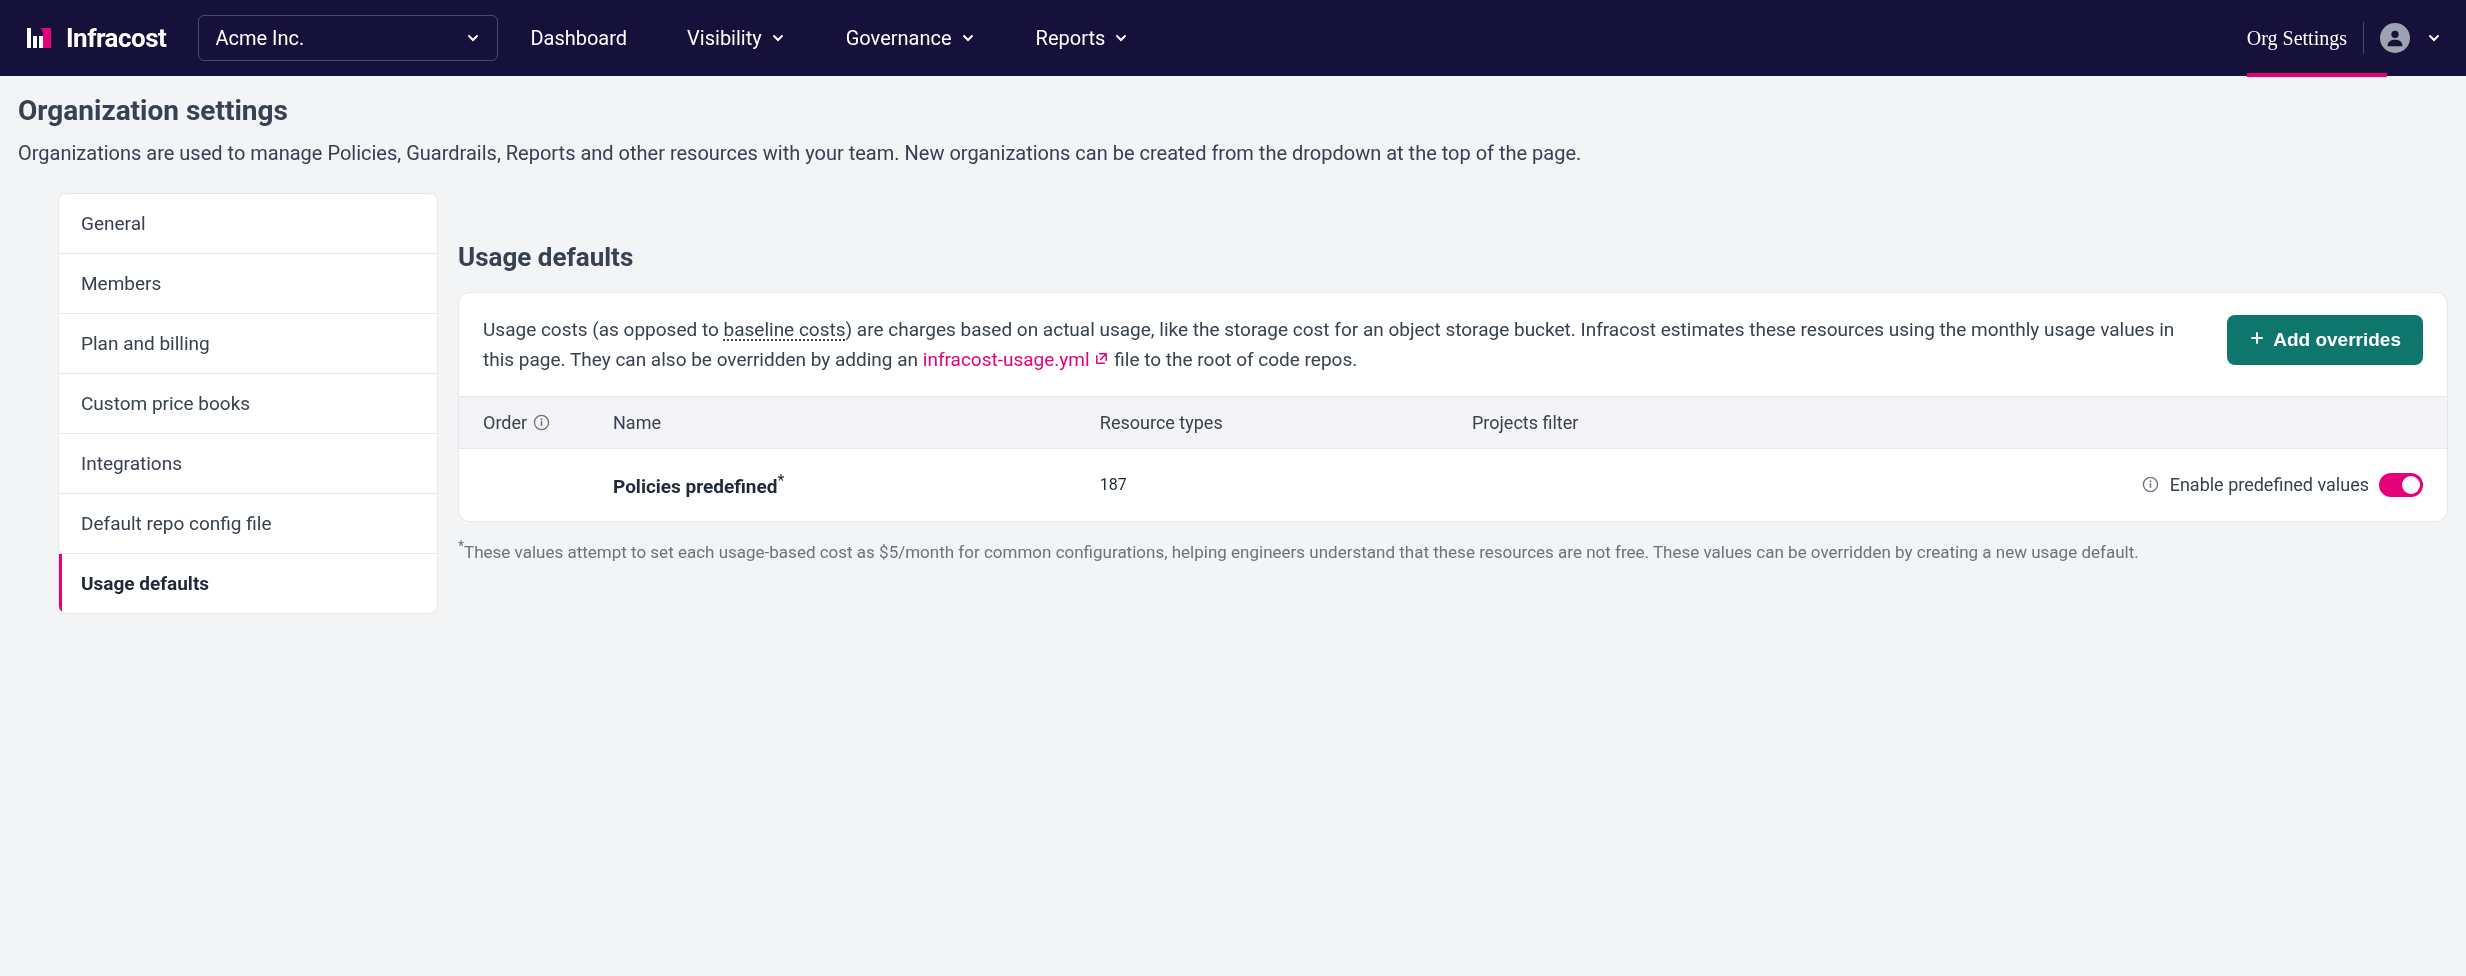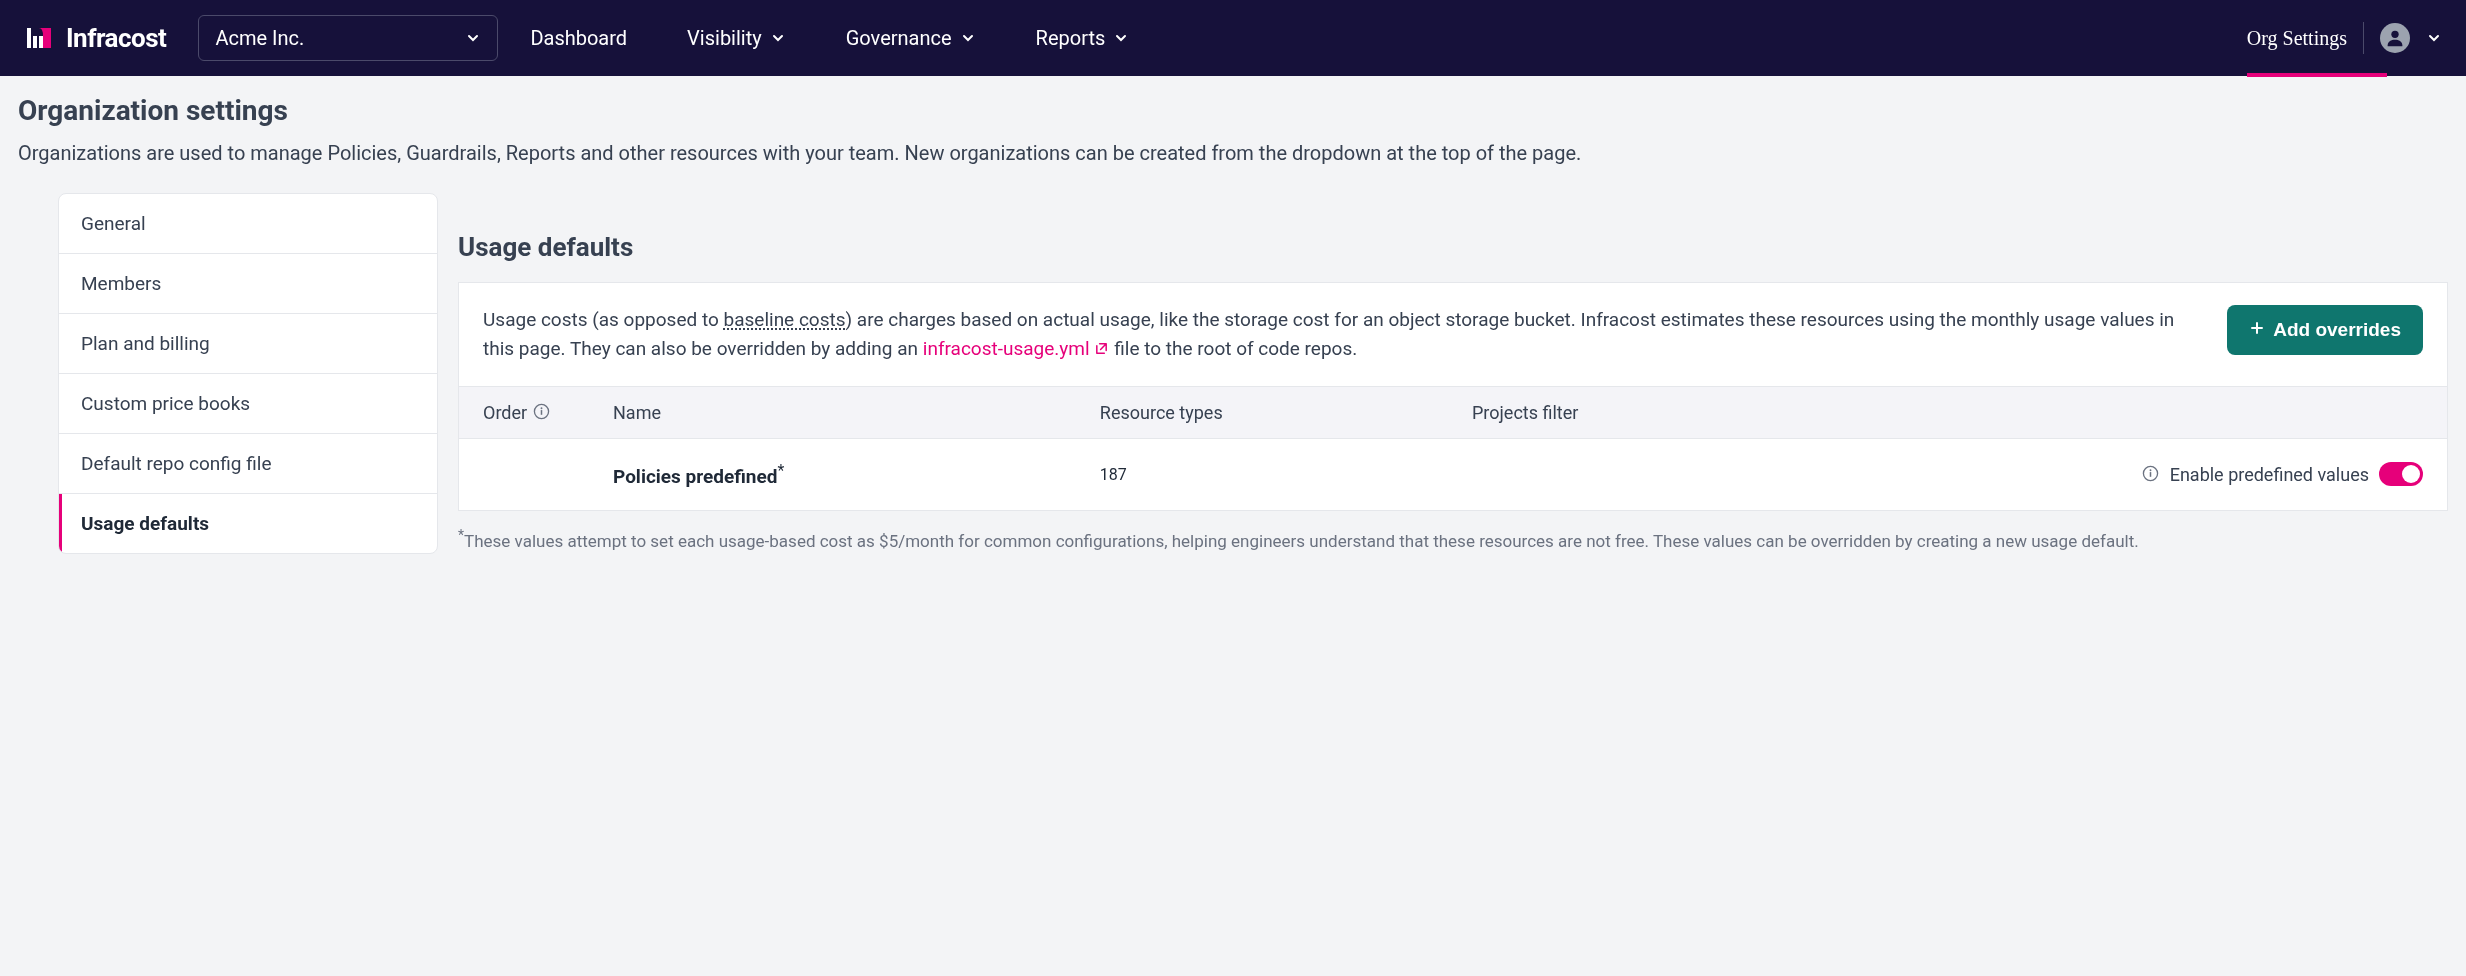--- a/index.html
+++ b/index.html
@@ -103,21 +103,21 @@
   }
   .page-subtitle {
     font-size: 20px;
     color: #374151;
     margin-bottom: 28px;
   }
 
   .content-row {
     display: flex;
     gap: 20px;
-    align-items: flex-end;
+    align-items: center;
     padding-left: 40px;
   }
 
   
   .sidebar {
     width: 380px;
     background: #fff;
     border: 1px solid #e5e7eb;
     border-radius: 8px;
     overflow: hidden;
@@ -151,21 +151,21 @@
   .section-title {
     font-size: 26px;
     font-weight: 700;
     color: #374151;
     margin-bottom: 20px;
   }
 
   .card {
     background: #fff;
     border: 1px solid #e5e7eb;
-    border-radius: 0;
+    border-radius: 12px;
     overflow: hidden;
   }
   .card-header {
     padding: 22px 24px;
     display: flex;
     gap: 24px;
     align-items: flex-start;
   }
   .card-desc {
     font-size: 19px;
@@ -346,20 +346,23 @@
         <span>General</span>
       </div>
       <div class="sidebar-item">
         <span>Members</span>
       </div>
       <div class="sidebar-item">
         <span>Plan and billing</span>
       </div>
       <div class="sidebar-item">
         <span>Custom price books</span>
+      </div>
+      <div class="sidebar-item">
+        <span>Integrations</span>
       </div>
       <div class="sidebar-item">
         <span>Default repo config file</span>
       </div>
       <div class="sidebar-item active">
         <span>Usage defaults</span>
       </div>
     </div>
 
     <div class="main">

